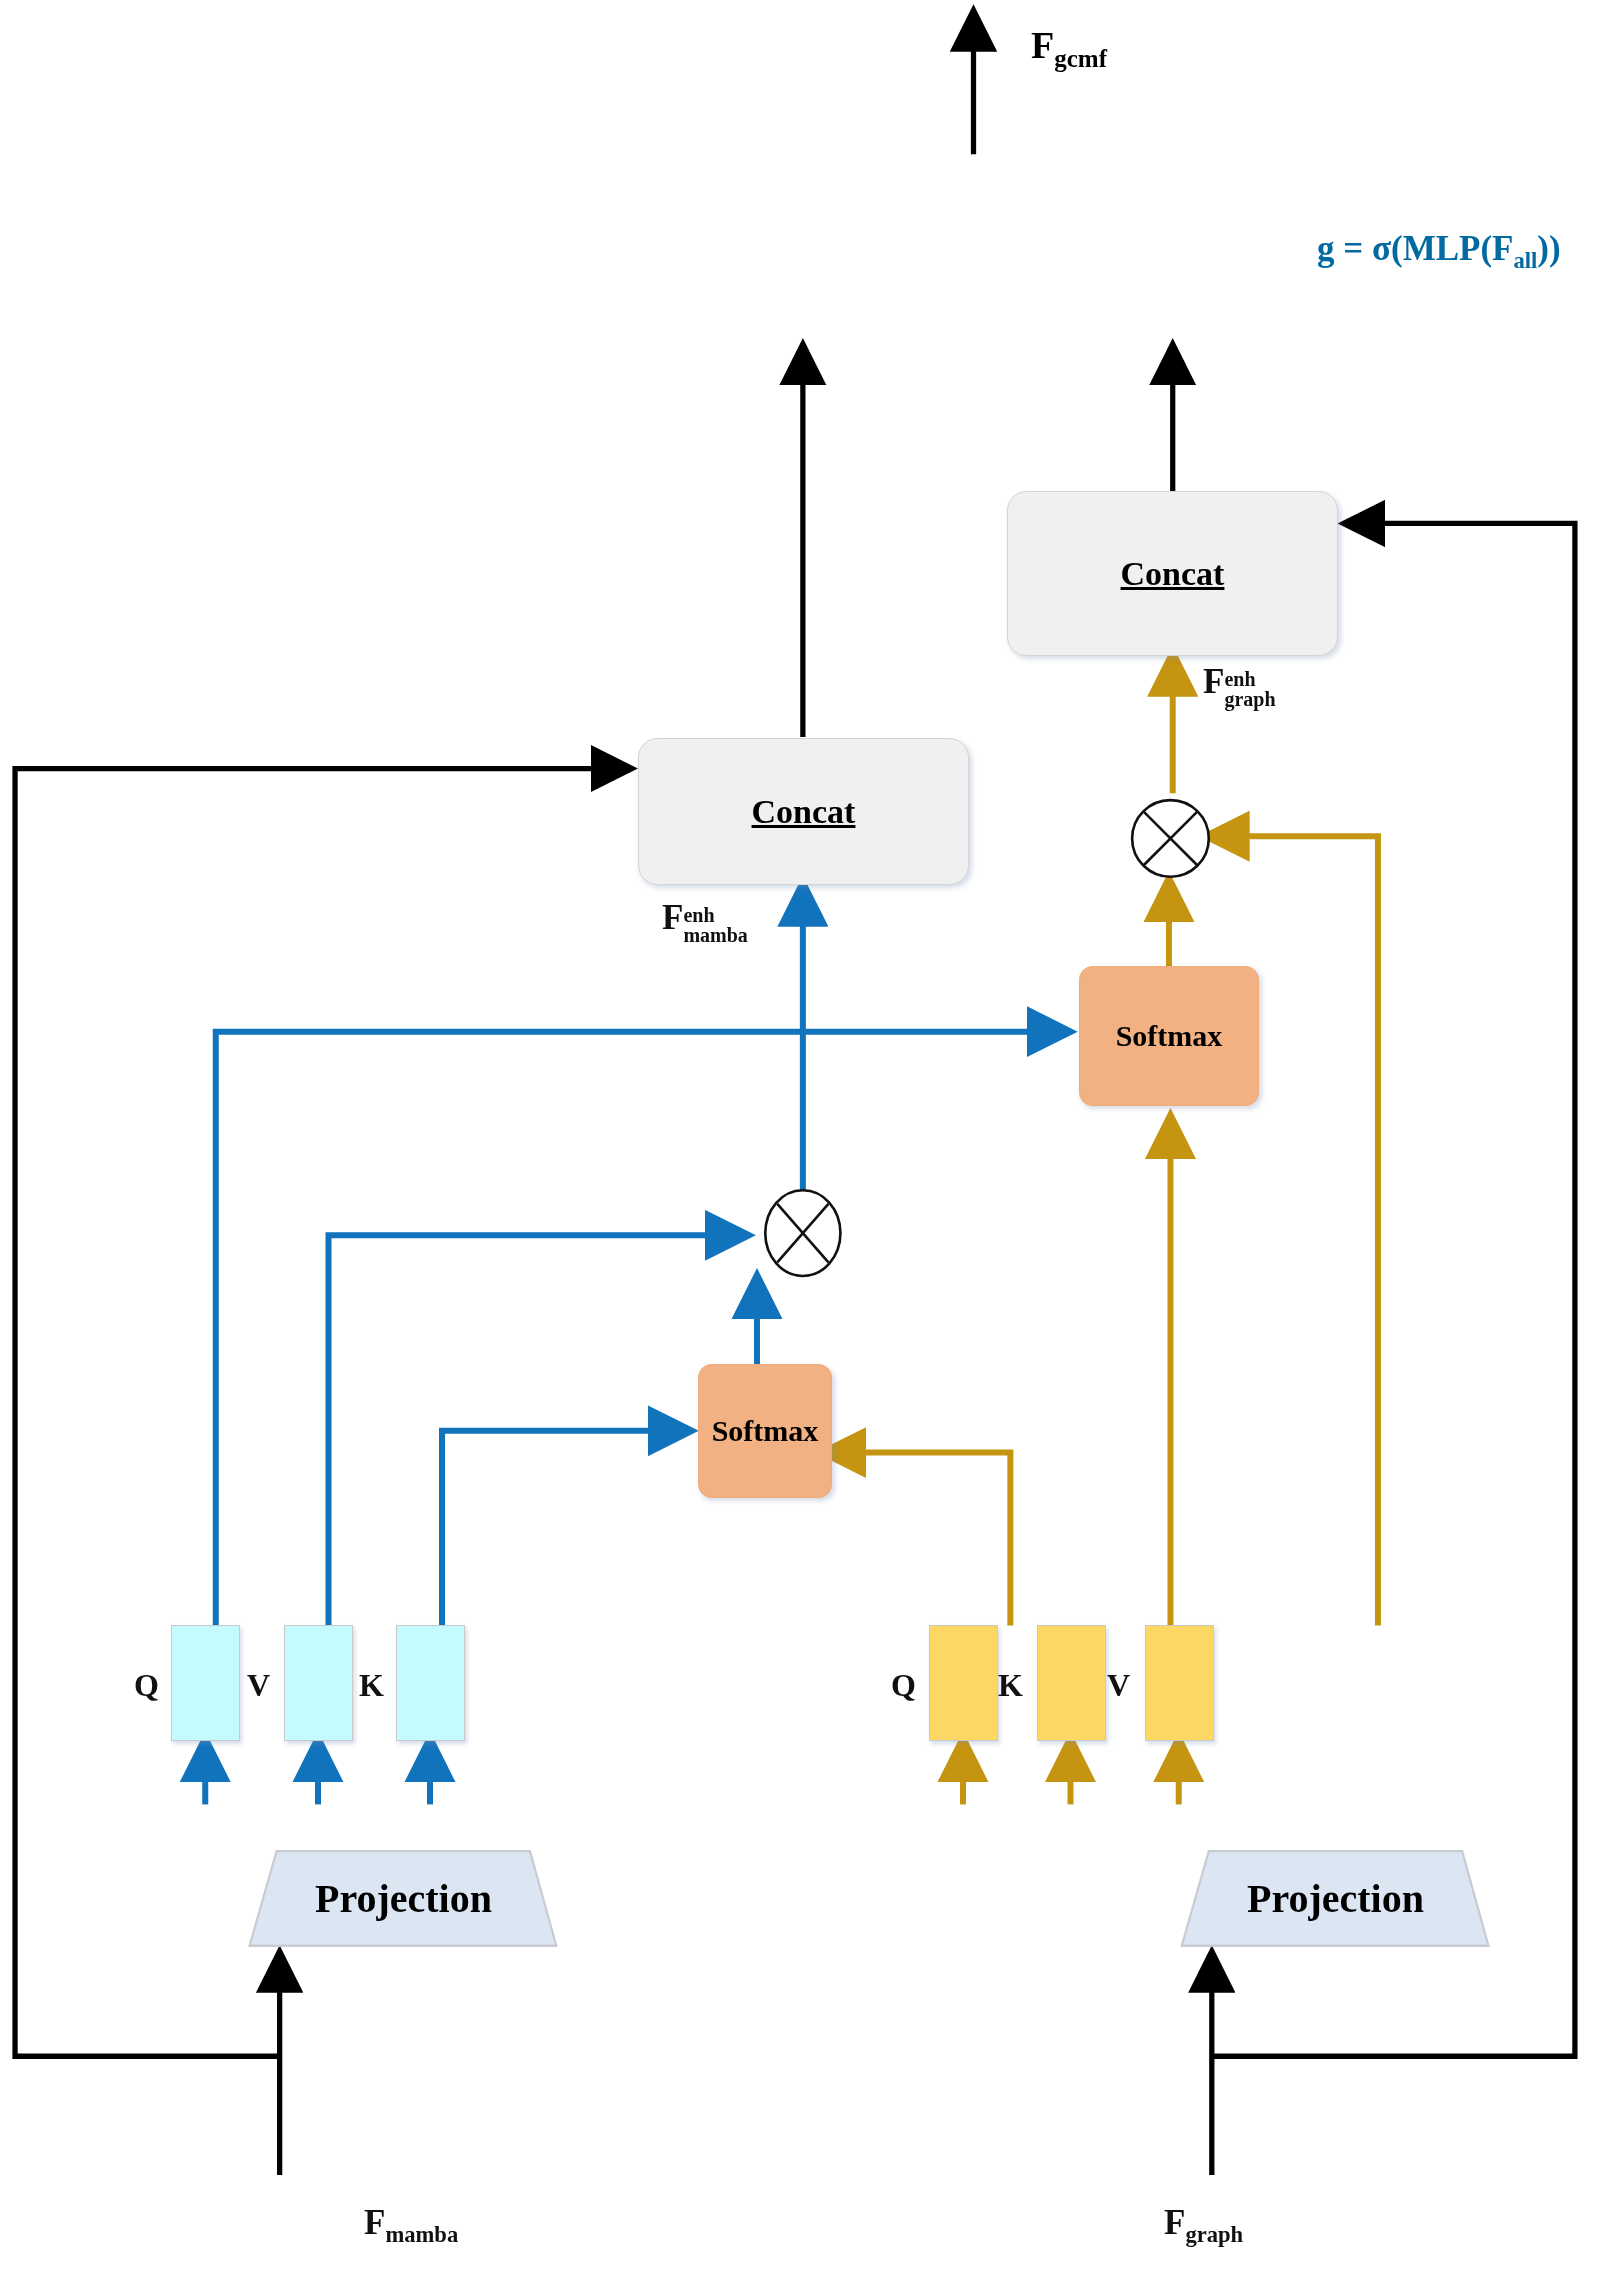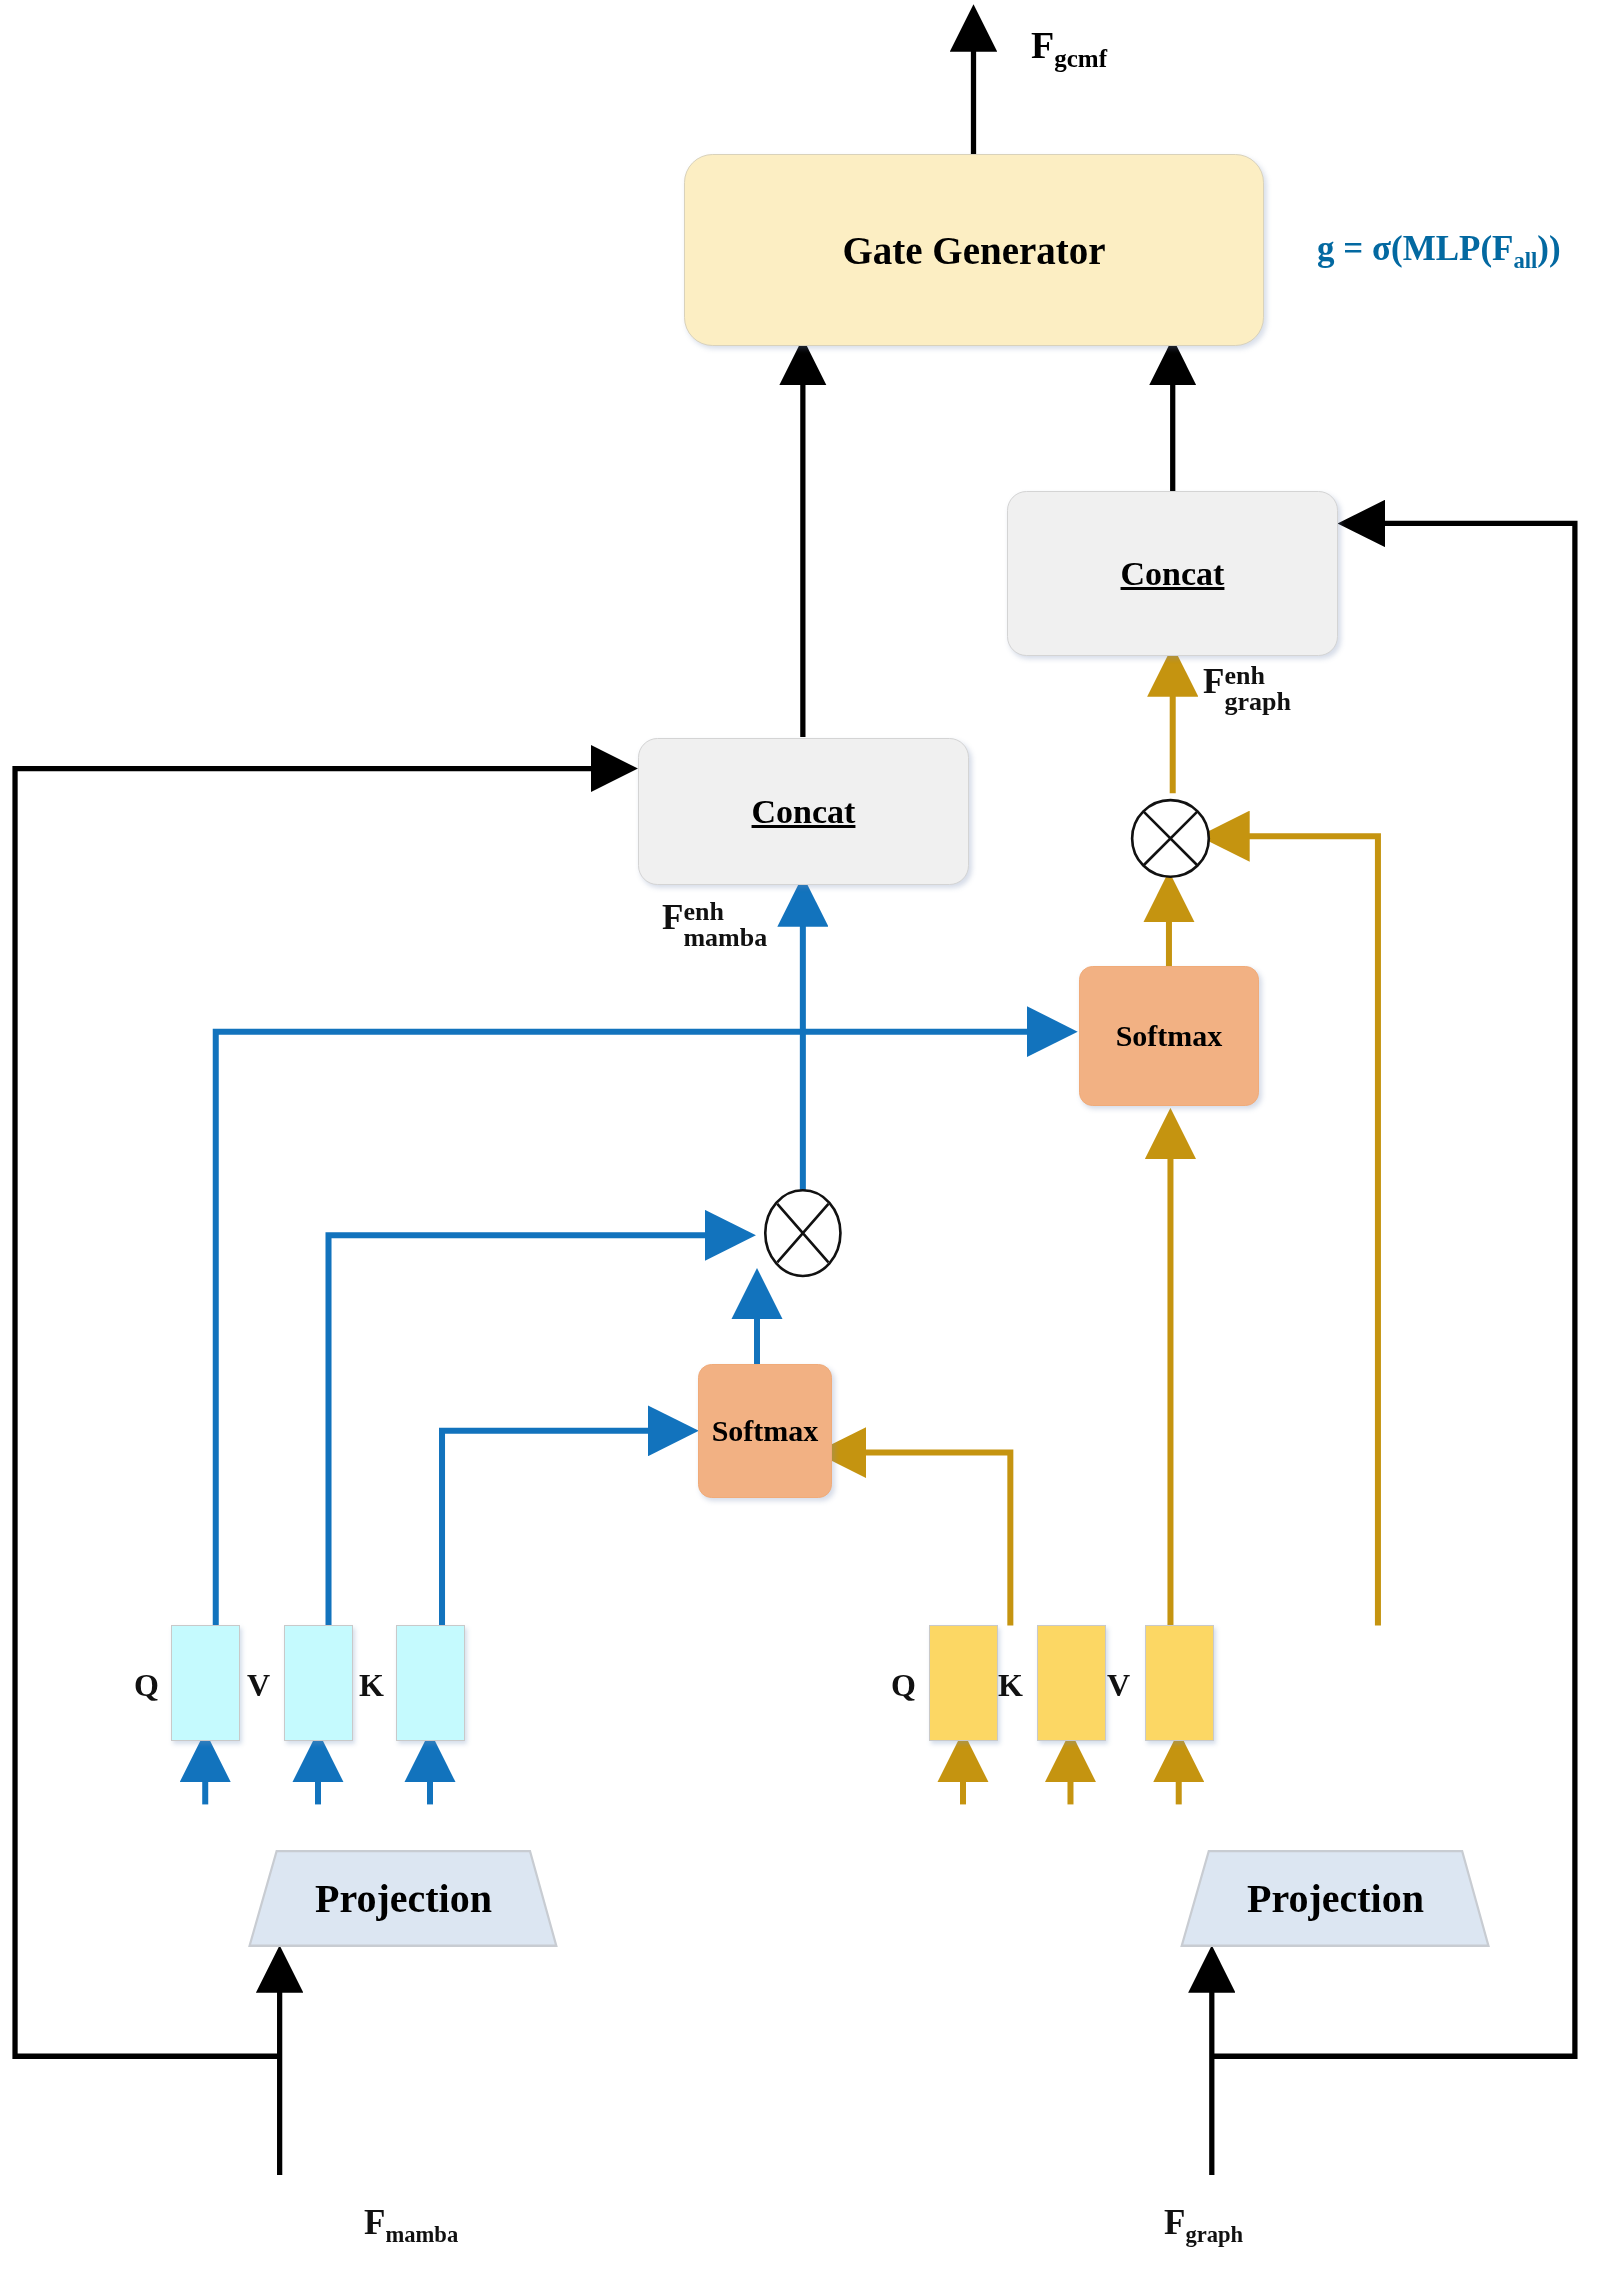--- a/index.html
+++ b/index.html
@@ -18,21 +18,21 @@
             box-shadow:2.3px 3px 4.5px rgba(120,150,190,.32);}
   .qkv-gold{background:#fcd764;border:0.8px solid #c9c9c9;
             box-shadow:2.3px 3px 4.5px rgba(120,150,190,.32);}
   .lbl{position:absolute;font-weight:bold;color:#111;white-space:nowrap;}
   .qkvlbl{font-size:32px;}
   .projtxt{position:absolute;font-weight:bold;font-size:40px;color:#000;
            display:flex;align-items:center;justify-content:center;}
   .ftag{position:absolute;font-weight:bold;white-space:nowrap;color:#111;}
   .ftag .base{font-size:35px;}
   .ftag .stack{display:inline-flex;flex-direction:column;vertical-align:middle;
-               line-height:1.0;font-size:26px;position:relative;top:-1.5px;}
+               line-height:1.0;font-size:20px;position:relative;top:-1.5px;}
   .ftag .sup{}
   .ftag .sub{}
   .plain-sub{font-size:35px;}
   .plain-sub sub{font-size:22.6px;}
   .eq{position:absolute;font-size:35px;font-weight:bold;white-space:nowrap;color:#0369a1;}
   .eq sub{font-size:22.6px;}
   .title-f{position:absolute;font-size:38px;font-weight:bold;white-space:nowrap;color:#000000;}
   .title-f sub{font-size:25px;}
 </style>
 </head>
@@ -109,23 +109,20 @@
     </g>
     <g>
       <path d="M1608,2462 L1945,2462 L1980,2588 L1572,2588 Z" fill="#dce6f2" stroke="#c8ccd2" stroke-width="3"></path>
     </g>
   </svg>
 
   <div class="title-f" style="left:1031px;top:22.6px;">
     <span>F</span><sub>gcmf</sub>
   </div>
 
-  <div class="node gate" style="left:684px;top:154px;width:580px;height:192px;">
-    <span>Gate Generator</span>
-  </div>
 
   <div class="eq" style="left:1317px;top:229px;">
     <span>g = σ(MLP(F</span><sub>all</sub><span>))</span>
   </div>
 
   <div class="node concat" style="left:1007px;top:491px;width:331px;height:165px;">
     <span>Concat</span>
   </div>
 
   <div class="ftag" style="left:1203px;top:662px;">

